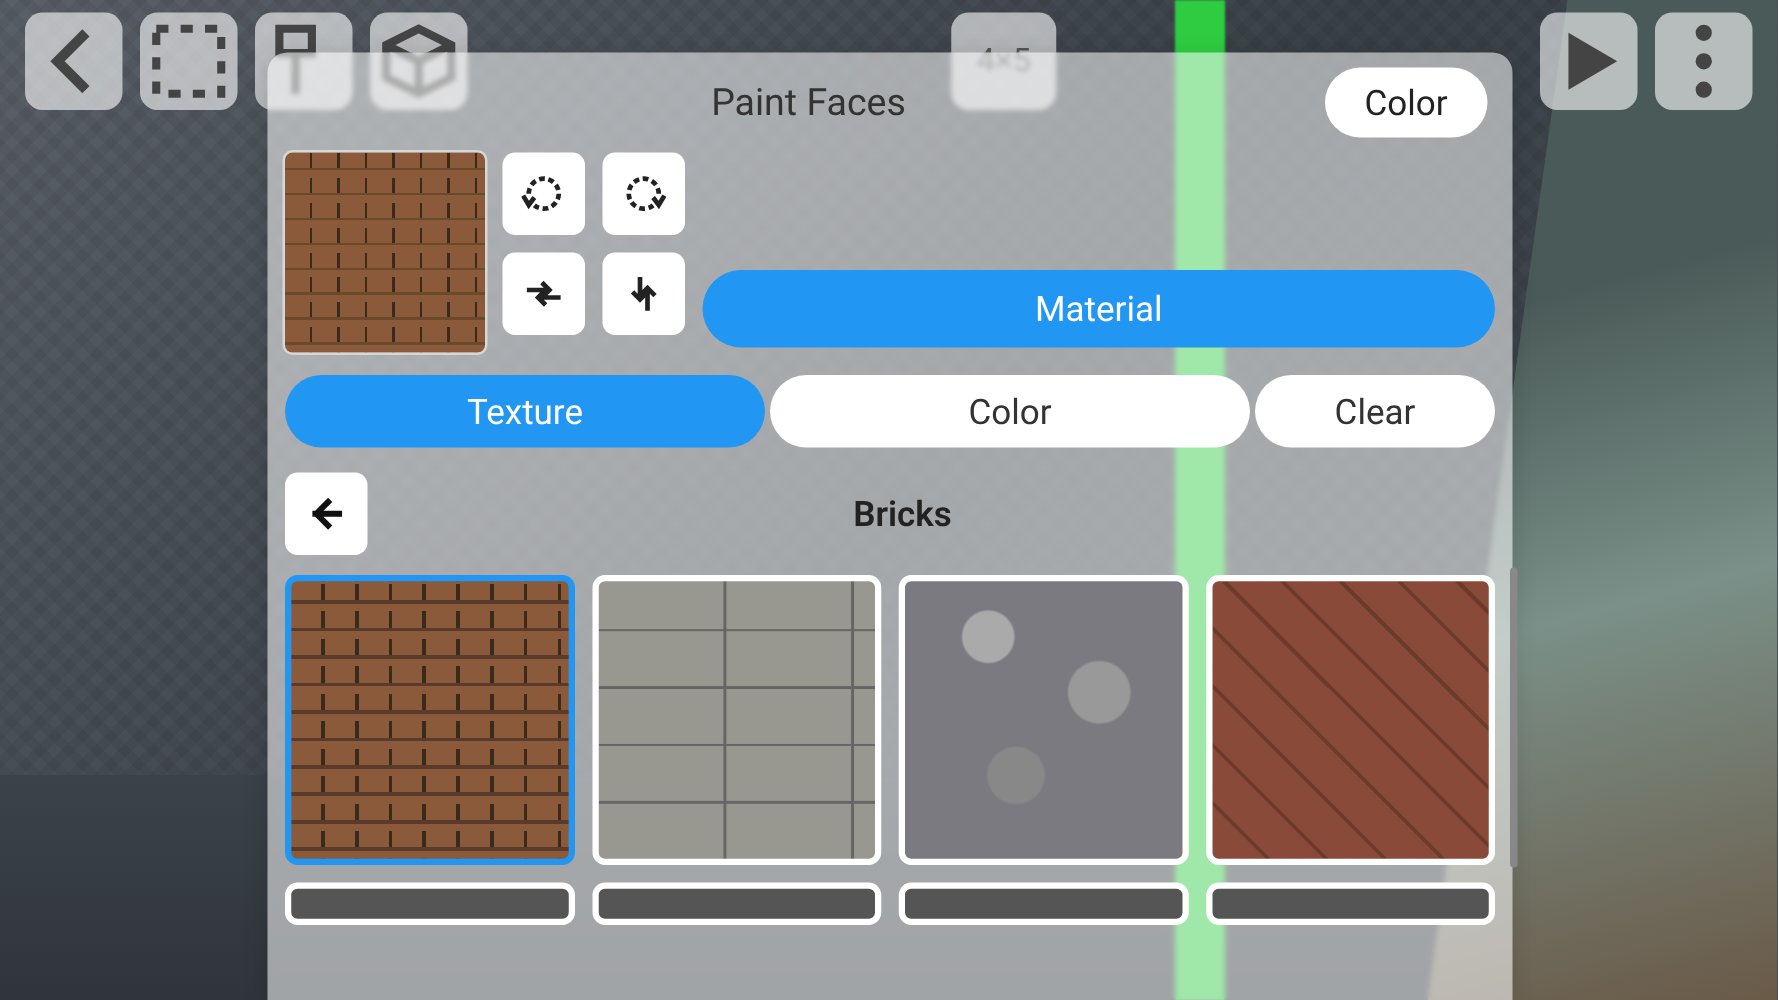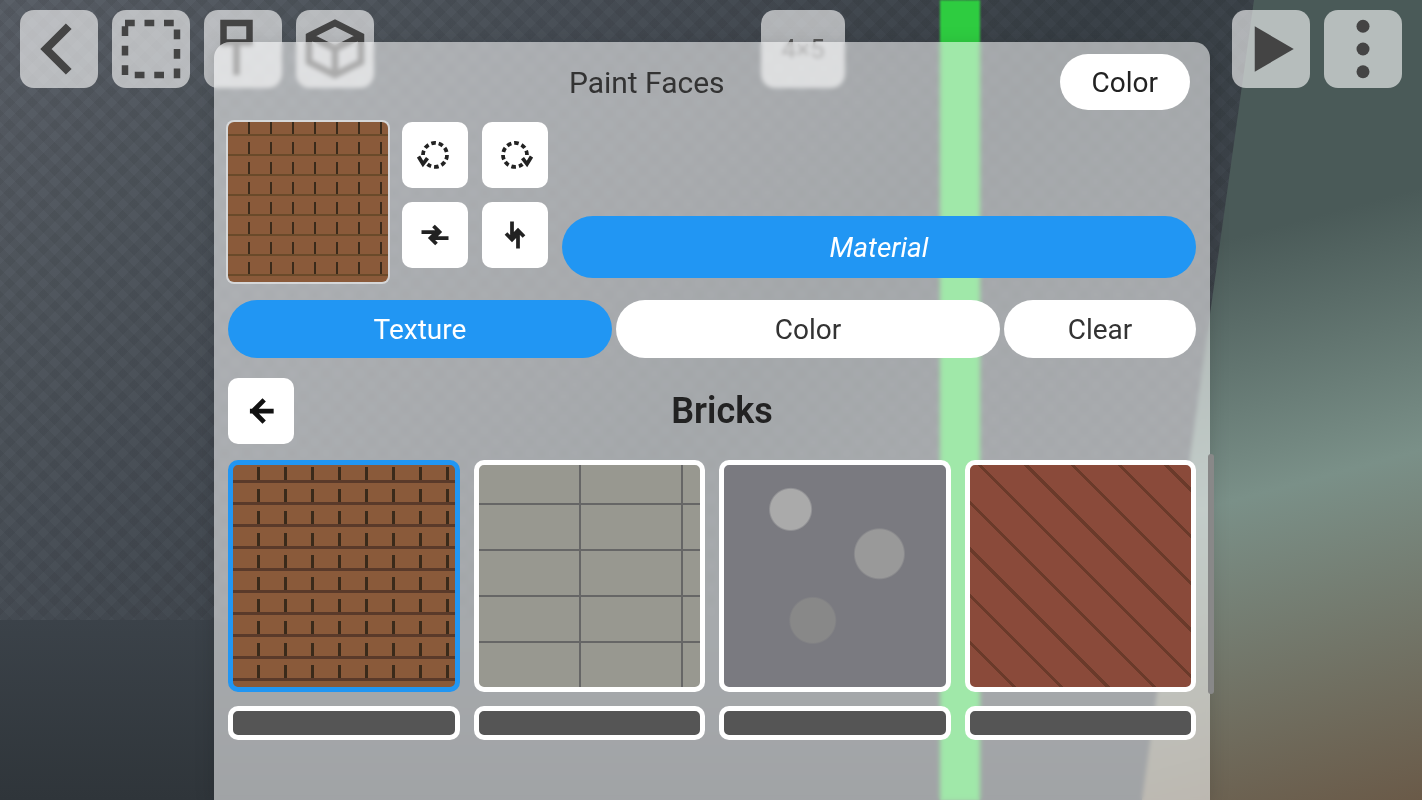--- a/index.html
+++ b/index.html
@@ -28,35 +28,35 @@
   .sec1{display:flex;align-items:flex-start;gap:14px;padding:0 14px;}
   .preview{width:160px;height:160px;border-radius:6px;
     background:
       repeating-linear-gradient(0deg,#8a5a3a 0 6px,#6a4a2a 6px 8px,transparent 8px 20px),
       repeating-linear-gradient(90deg,#8a5a3a 0 20px,#3a2a1a 20px 22px),
       #9a6a4a;
     box-shadow:0 0 0 2px rgba(255,255,255,0.5);}
   .icon-grid{display:grid;grid-template-columns:66px 66px;grid-template-rows:66px 66px;gap:14px;}
   .icon-btn{background:#fff;border-radius:10px;display:flex;align-items:center;justify-content:center;}
   .icon-btn svg{width:36px;height:36px;stroke:#222;fill:none;stroke-width:2.5;}
-  .mat-overlay{flex:1;display:flex;align-self:flex-end;margin-bottom:4px;font-style:italic;}
+  .mat-overlay{flex:1;display:flex;align-self:flex-end;margin-bottom:4px;}
   .pill{flex:1;height:62px;border-radius:31px;display:flex;align-items:center;justify-content:center;font-size:28px;}
   .pill.active{background:#2196f3;color:#fff;}
   .pill.inactive{background:#fff;color:#333;}
   
   .sec2{display:flex;gap:4px;padding:18px 14px 0;}
   .sec2 .pill{height:58px;}
   .sec2 .pill:first-child{flex:1.1;}
   .sec2 .pill:nth-child(2){flex:1.1;}
   .sec2 .pill:nth-child(3){flex:0.55;}
   
   .sec3{display:flex;align-items:center;gap:20px;padding:20px 14px 10px;}
   .back-btn{width:66px;height:66px;background:#fff;border-radius:10px;display:flex;align-items:center;justify-content:center;}
   .back-btn svg{width:38px;height:38px;stroke:#111;fill:none;stroke-width:3;}
-  .category{flex:1;text-align:center;font-size:36px;font-weight:600;color:#222;margin-right:66px;}
+  .category{flex:1;text-align:center;font-size:28px;font-weight:600;color:#222;margin-right:66px;}
   
   .tex-grid{display:grid;grid-template-columns:repeat(4,1fr);gap:14px;padding:6px 14px 0;position:relative;}
   .tex{aspect-ratio:1;border-radius:10px;border:5px solid #fff;background:#888;box-sizing:border-box;}
   .tex.selected{border-color:#2196f3;}
   .scrollbar{position:absolute;right:-4px;top:0;width:6px;height:240px;background:#888;border-radius:3px;}
   
   .tex.brick-red{background:
     repeating-linear-gradient(0deg,#8a5a3a 0 6px,#5a3a2a 6px 9px,transparent 9px 22px),
     repeating-linear-gradient(90deg,#8a5a3a 0 24px,#3a2a1a 24px 27px),
     #a0704c;}

